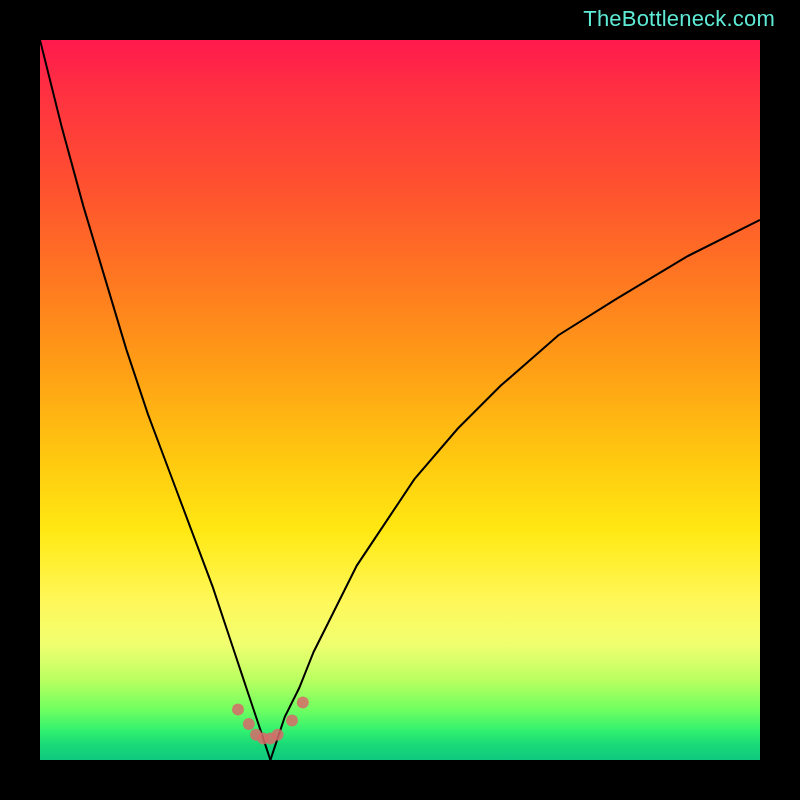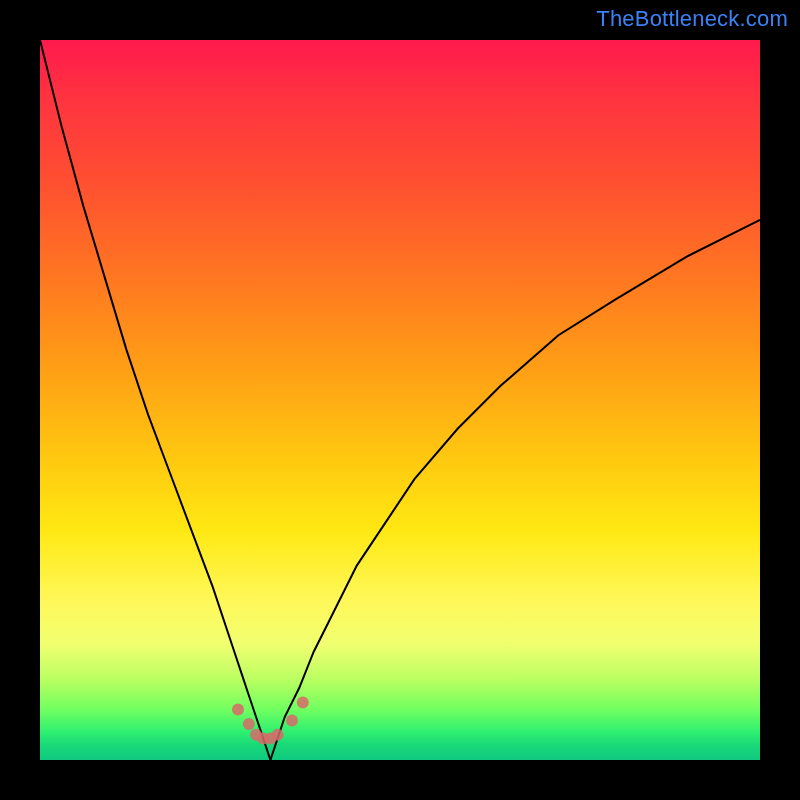--- a/index.html
+++ b/index.html
@@ -31,22 +31,22 @@
       #b8ff60 89%,
       #70ff60 93%,
       #30f070 96%,
       #18d878 98%,
       #10c880 100%
     );
   }
   .watermark {
     position: absolute;
     top: 6px;
-    right: 12px;
-    color: #3b82f6;
+    right: 25px;
+    color: #5eead4;
     font-size: 22px;
     font-weight: 500;
     letter-spacing: 0.2px;
   }
   svg.overlay {
     position: absolute;
     left: 40px;
     top: 40px;
     width: 720px;
     height: 720px;

